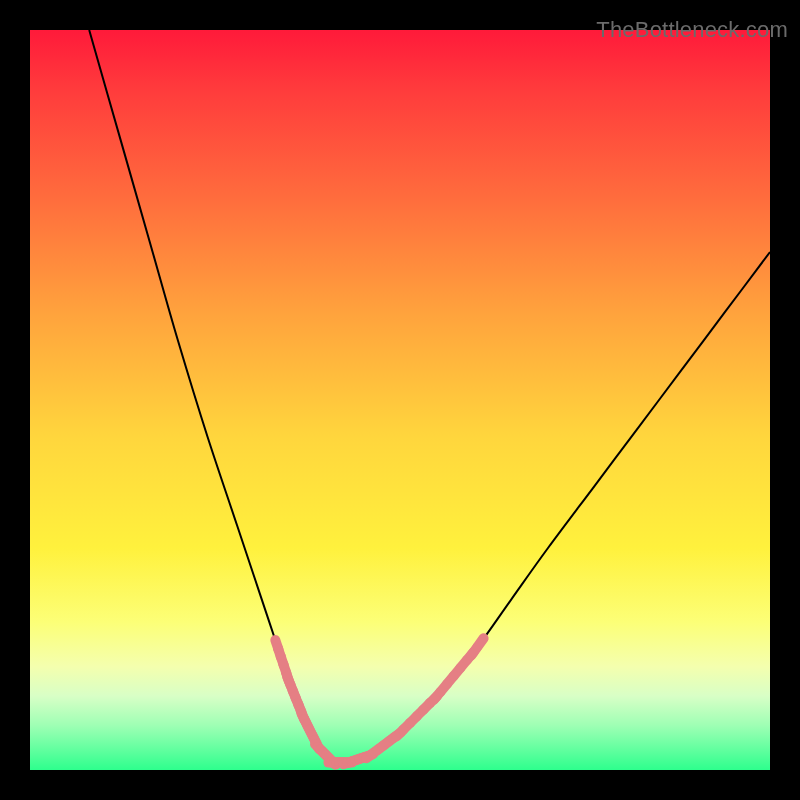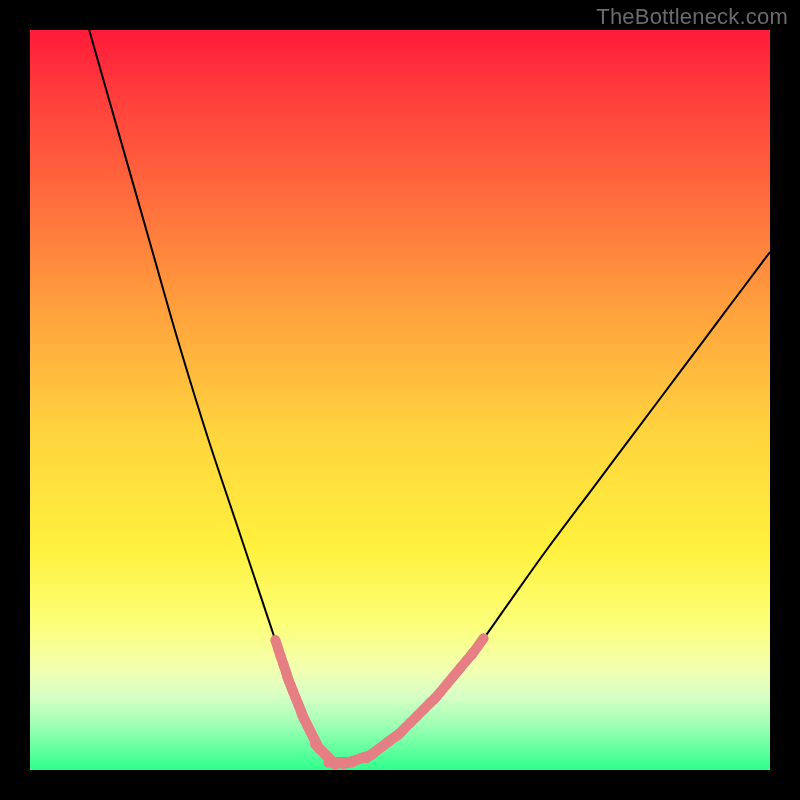--- a/index.html
+++ b/index.html
@@ -31,21 +31,21 @@
       #ffd63d 55%,
       #fff13d 70%,
       #fcff77 80%,
       #f4ffae 86%,
       #d8ffc6 90%,
       #9effb4 94%,
       #2eff8d 100%);
   }
   .watermark {
     position: absolute;
-    top: 4px;
+    top: 17px;
     right: 12px;
     color: #6b6b6b;
     font-size: 22px;
     font-weight: 500;
     letter-spacing: 0.2px;
     user-select: none;
   }
   svg.curve {
     position: absolute;
     inset: 0;

